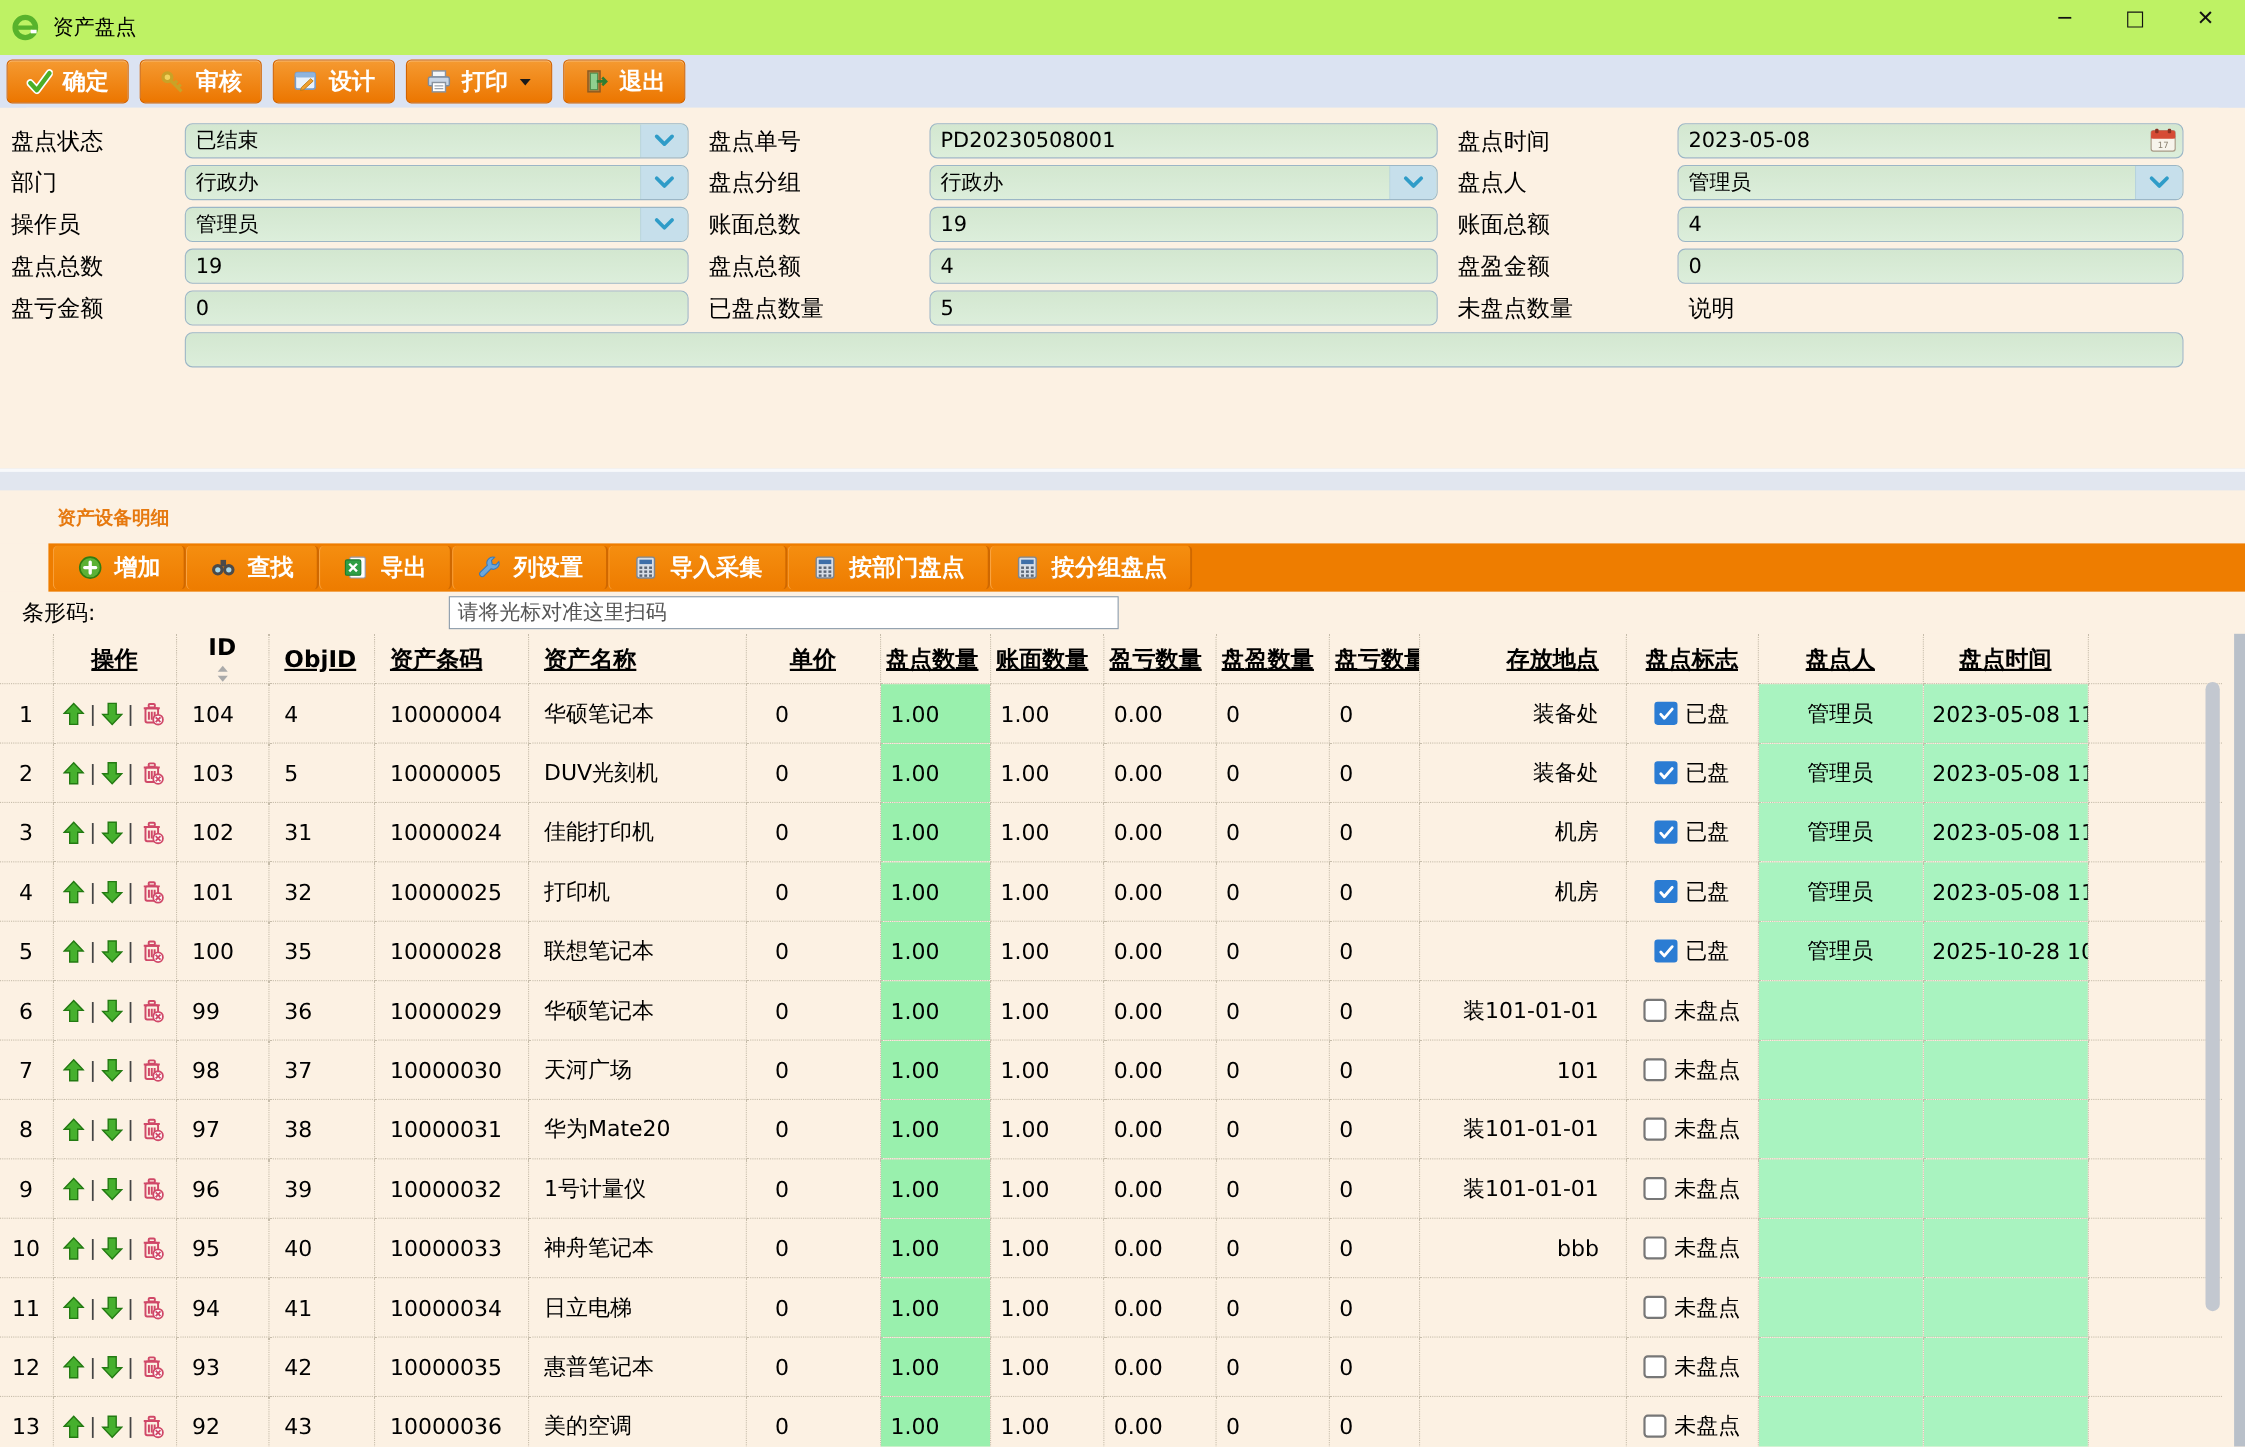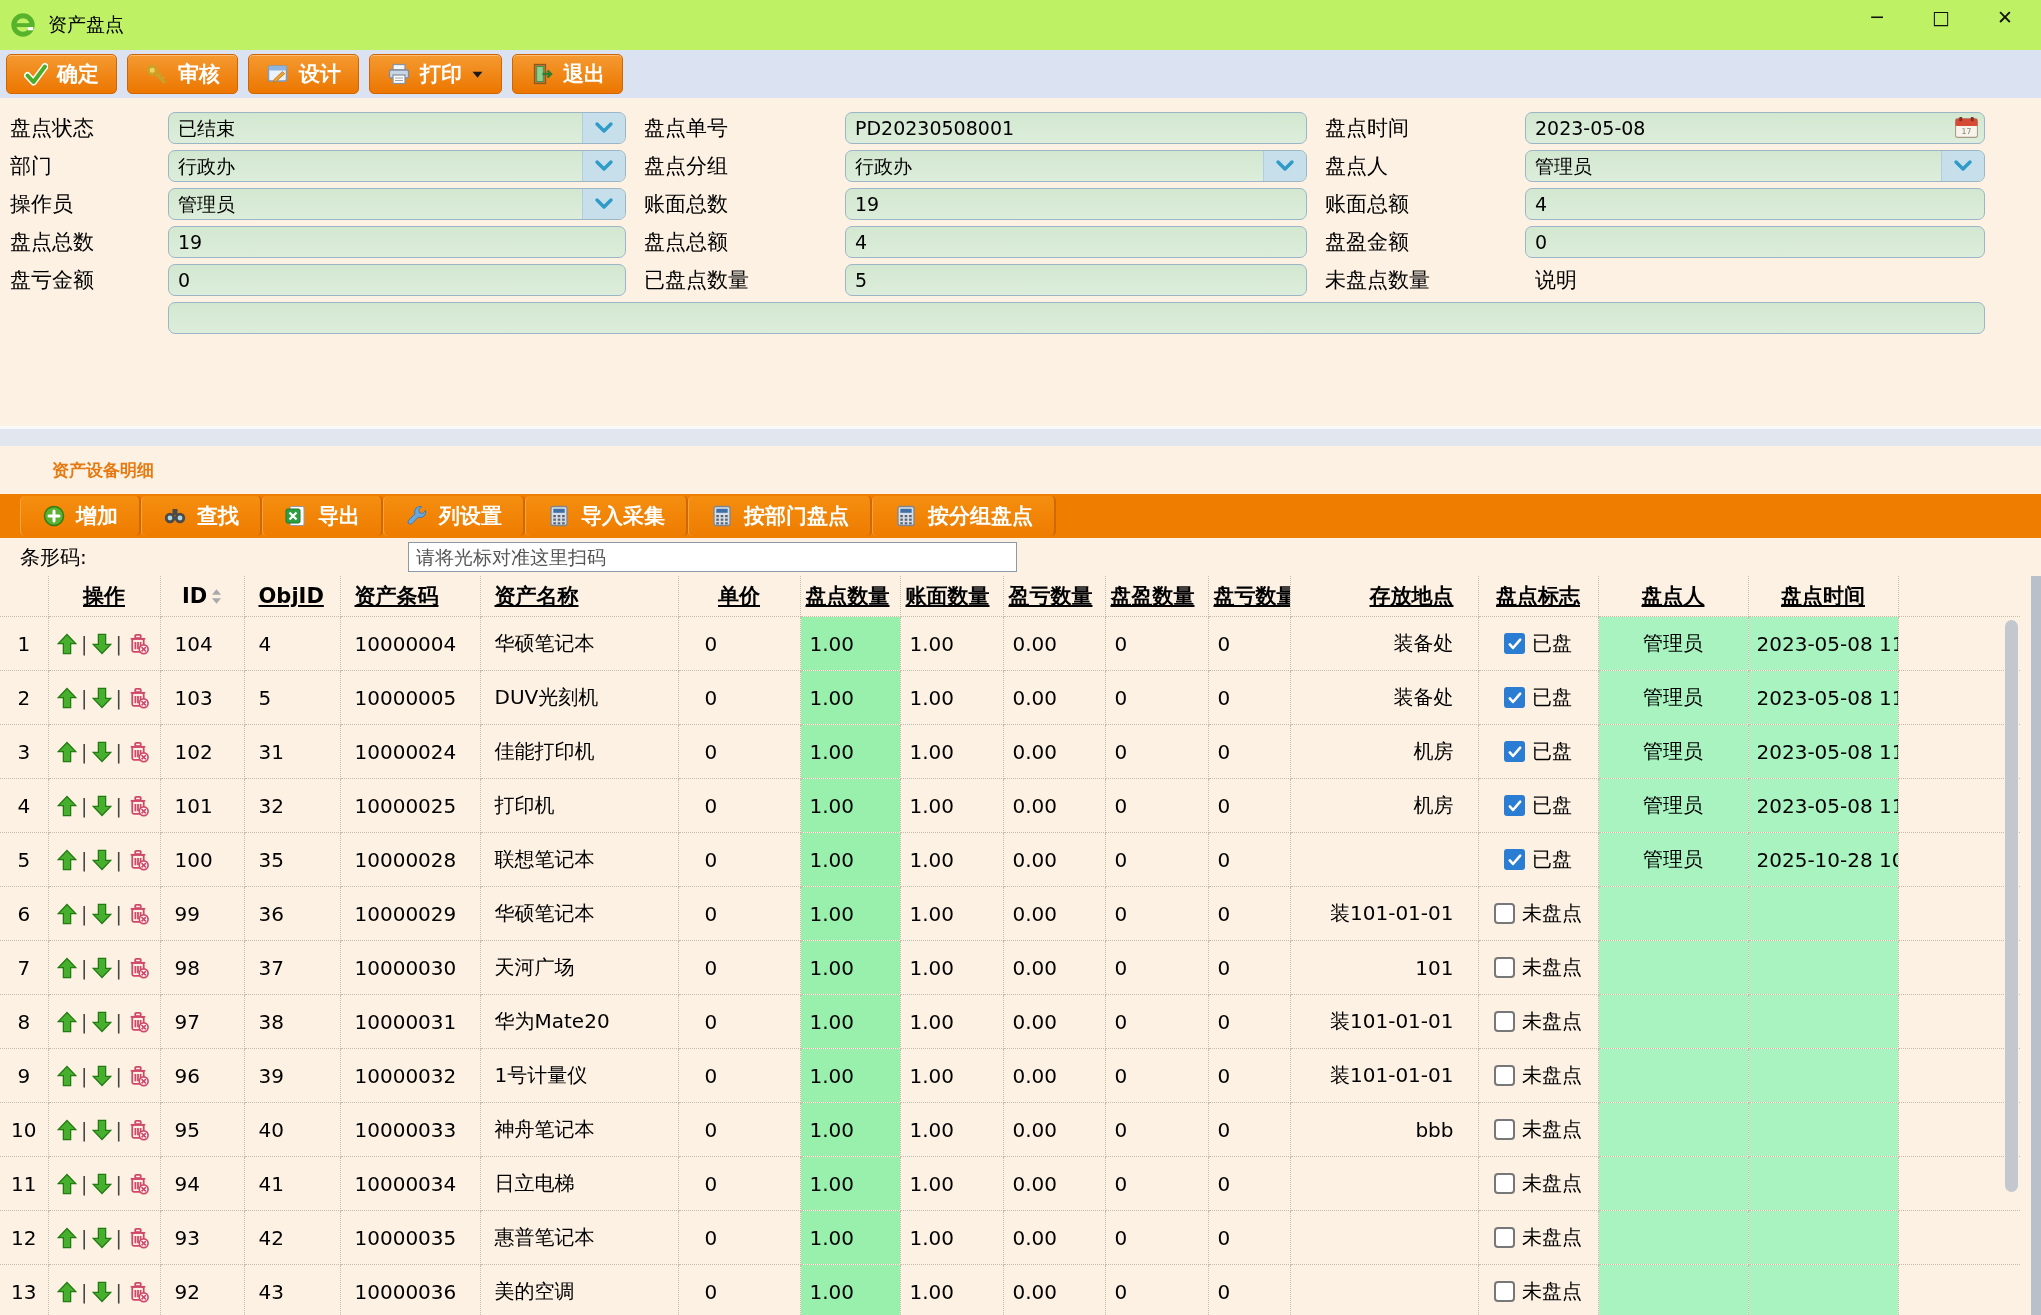--- a/index.html
+++ b/index.html
@@ -31,21 +31,21 @@
   .fval{white-space:nowrap;}
   .sel-zone{position:absolute;right:0;top:0;bottom:0;width:42px;background:#c6dfeb;
     border-left:1px solid #b0cedd;border-radius:0 6px 6px 0;display:flex;align-items:center;justify-content:center;}
   .cal{position:absolute;right:5px;top:3px;text-decoration:underline;}
   .field.memo{grid-column:2/7;}
   
   .divider{height:20px;background:#e1e6ef;border-top:3px solid #f8f9fb;box-sizing:border-box;}
   .section-head{height:48px;display:flex;align-items:center;background:#fcf1e3;}
   .section-title{margin-left:52px;color:#e6790f;font-weight:bold;font-size:17px;}
   
-  .detail-toolbar{height:44px;background:#ee7d00;display:flex;padding-left:20px;box-sizing:border-box;}
+  .detail-toolbar{height:44px;background:#ee7d00;display:flex;padding-left:4px;box-sizing:border-box;margin-left:44px;}
   .dt-btn{margin:2px 0;border-right:2px solid #cf6800;border-left:1px solid #f9a340;border-radius:5px;
     background:linear-gradient(#f58e10,#ee7c00);color:#fff;font-weight:bold;font-size:21px;
     display:flex;align-items:center;gap:10px;padding:0 21px;}
   
   .barcode-row{height:38px;background:#fcf1e3;position:relative;display:flex;align-items:center;}
   .bc-label{font-size:20px;margin-left:20px;}
   .bc-input{position:absolute;left:408px;top:4px;width:593px;height:28px;background:#fff;
     border:1px solid #8a9aa8;font-size:19px;padding:0 7px;color:#000;font-family:inherit;}
   .bc-input::placeholder{color:#555;}
   
@@ -69,21 +69,21 @@
   th.c-cnt,th.c-book,th.c-diff,th.c-gain,th.c-loss{padding-left:5px;text-align:left;}
   td.c-cnt,td.c-book,td.c-diff,td.c-gain,td.c-loss{padding-left:9px;}
   th.c-loc,td.c-loc{text-align:right;padding-right:24px;}
   th.c-flag{text-align:center;}
   td.c-flag .flag-wrap{display:flex;align-items:center;justify-content:center;gap:7px;}
   th.c-person,th.c-time{text-align:center;}
   td.c-person{text-align:center;}
   td.c-time{padding-left:8px;}
   tbody td.green1{background:#99f0ad;}
   tbody td.green2{background:#a9f3c0;}
-  .sort-wrap{display:inline-flex;align-items:center;gap:4px;}
+  .sort-wrap{display:inline-flex;align-items:center;gap:4px;flex-direction:column;}
   .cb{display:inline-flex;align-items:center;justify-content:center;}
   .cb.checked{width:21px;height:21px;background:#2b7cd3;border-radius:3px;}
   .cb.unchecked{width:17px;height:17px;background:#fff;border:2px solid #777;border-radius:4px;}
   .vscroll-thumb{position:absolute;left:2005px;top:44px;width:13px;height:572px;background:#c3c8d0;border-radius:7px;}
   .edge-strip{position:absolute;left:2031px;top:0;width:10px;height:755px;background:#b9c0c9;}
 </style>
 </head>
 <body>
 
 <div class="titlebar">

